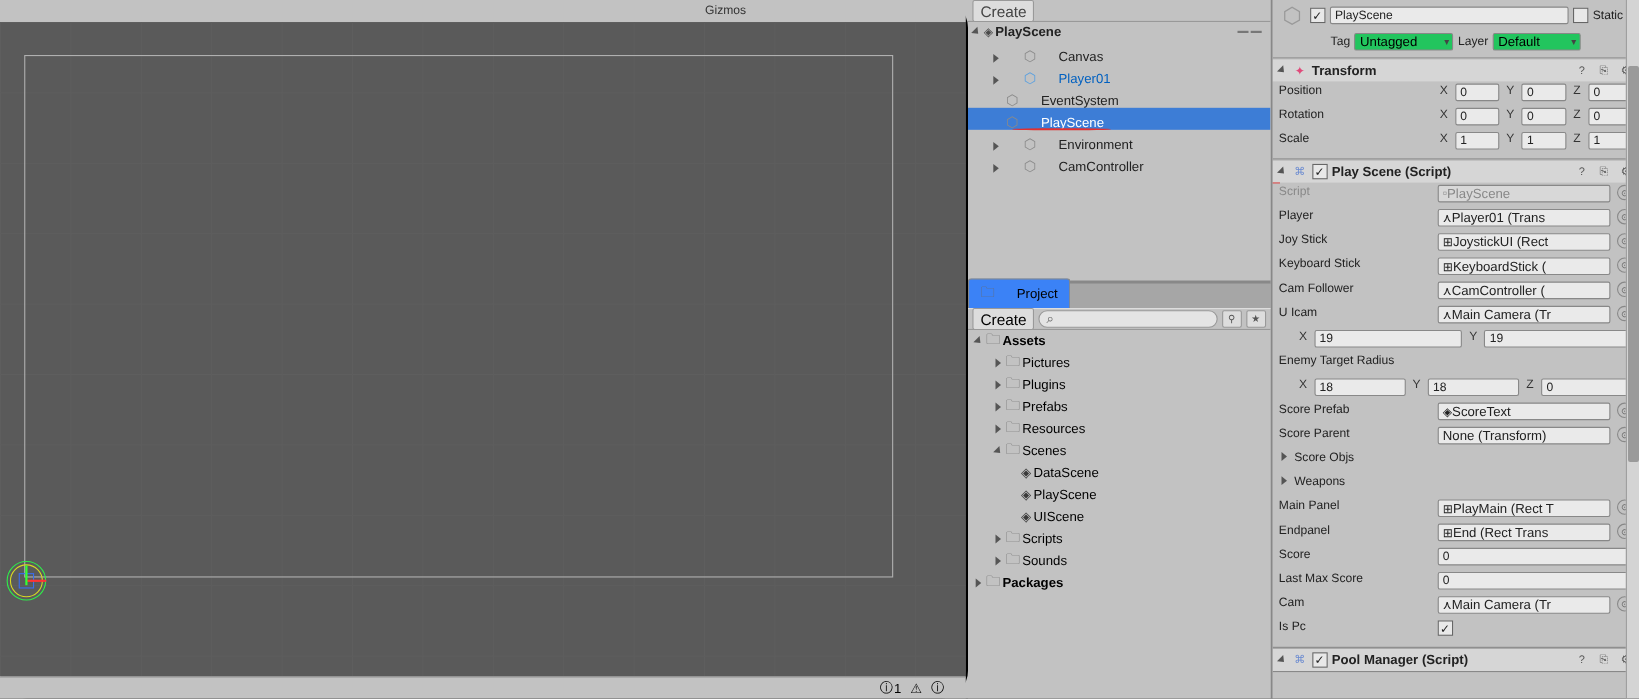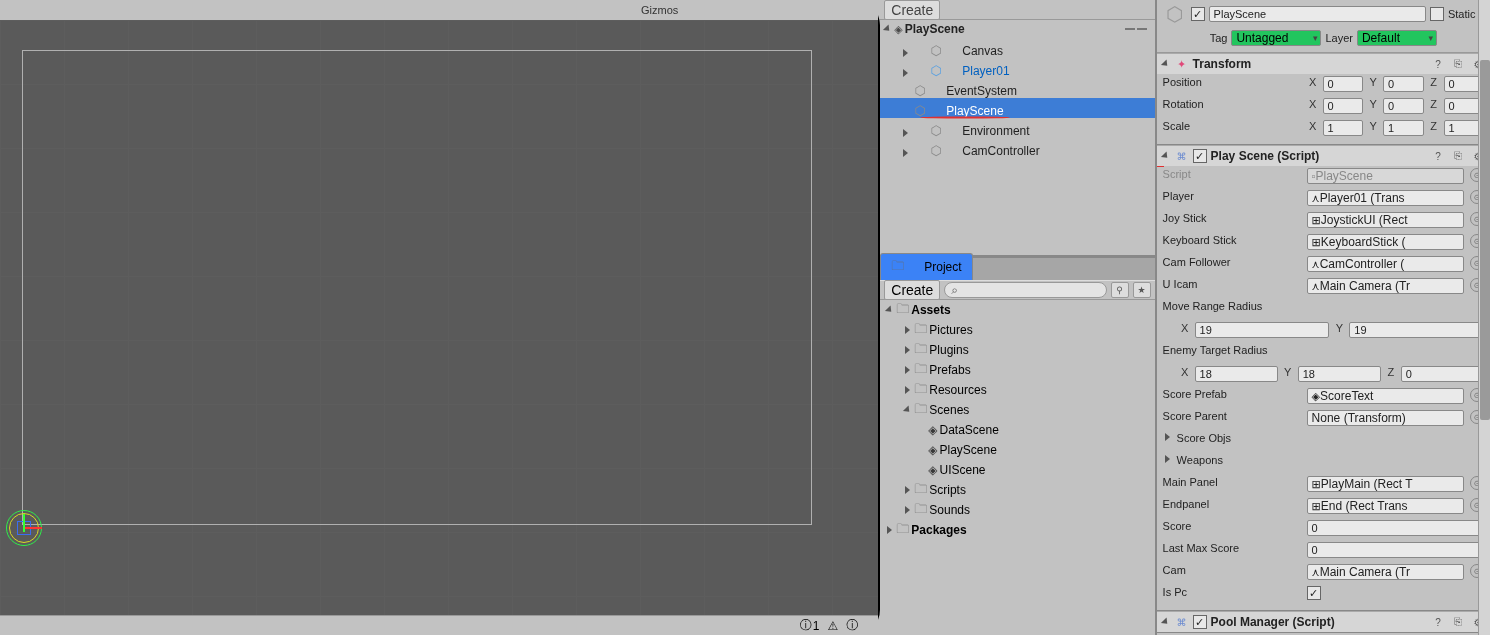--- a/index.html
+++ b/index.html
@@ -336,23 +336,20 @@
       <div class="prop-row">
           <span class="prop-label">Cam Follower</span>
           <div class="obj-field">⋏ <span>CamController (</span></div>
           <span class="obj-target"></span>
         </div>
       <div class="prop-row">
           <span class="prop-label">U Icam</span>
           <div class="obj-field">⋏ <span>Main Camera (Tr</span></div>
           <span class="obj-target"></span>
         </div>
-      <div class="prop-row">
-          <span class="prop-label">Move Range Radius</span>
-        </div>
       <div class="prop-row sub-indent">
         <span class="axis-label">X</span>
           <div class="text-input num-input">19</div>
         <span class="axis-label">Y</span>
           <div class="text-input num-input">19</div>
       </div>
       <div class="prop-row">
           <span class="prop-label">Enemy Target Radius</span>
         </div>
       <div class="prop-row sub-indent">

